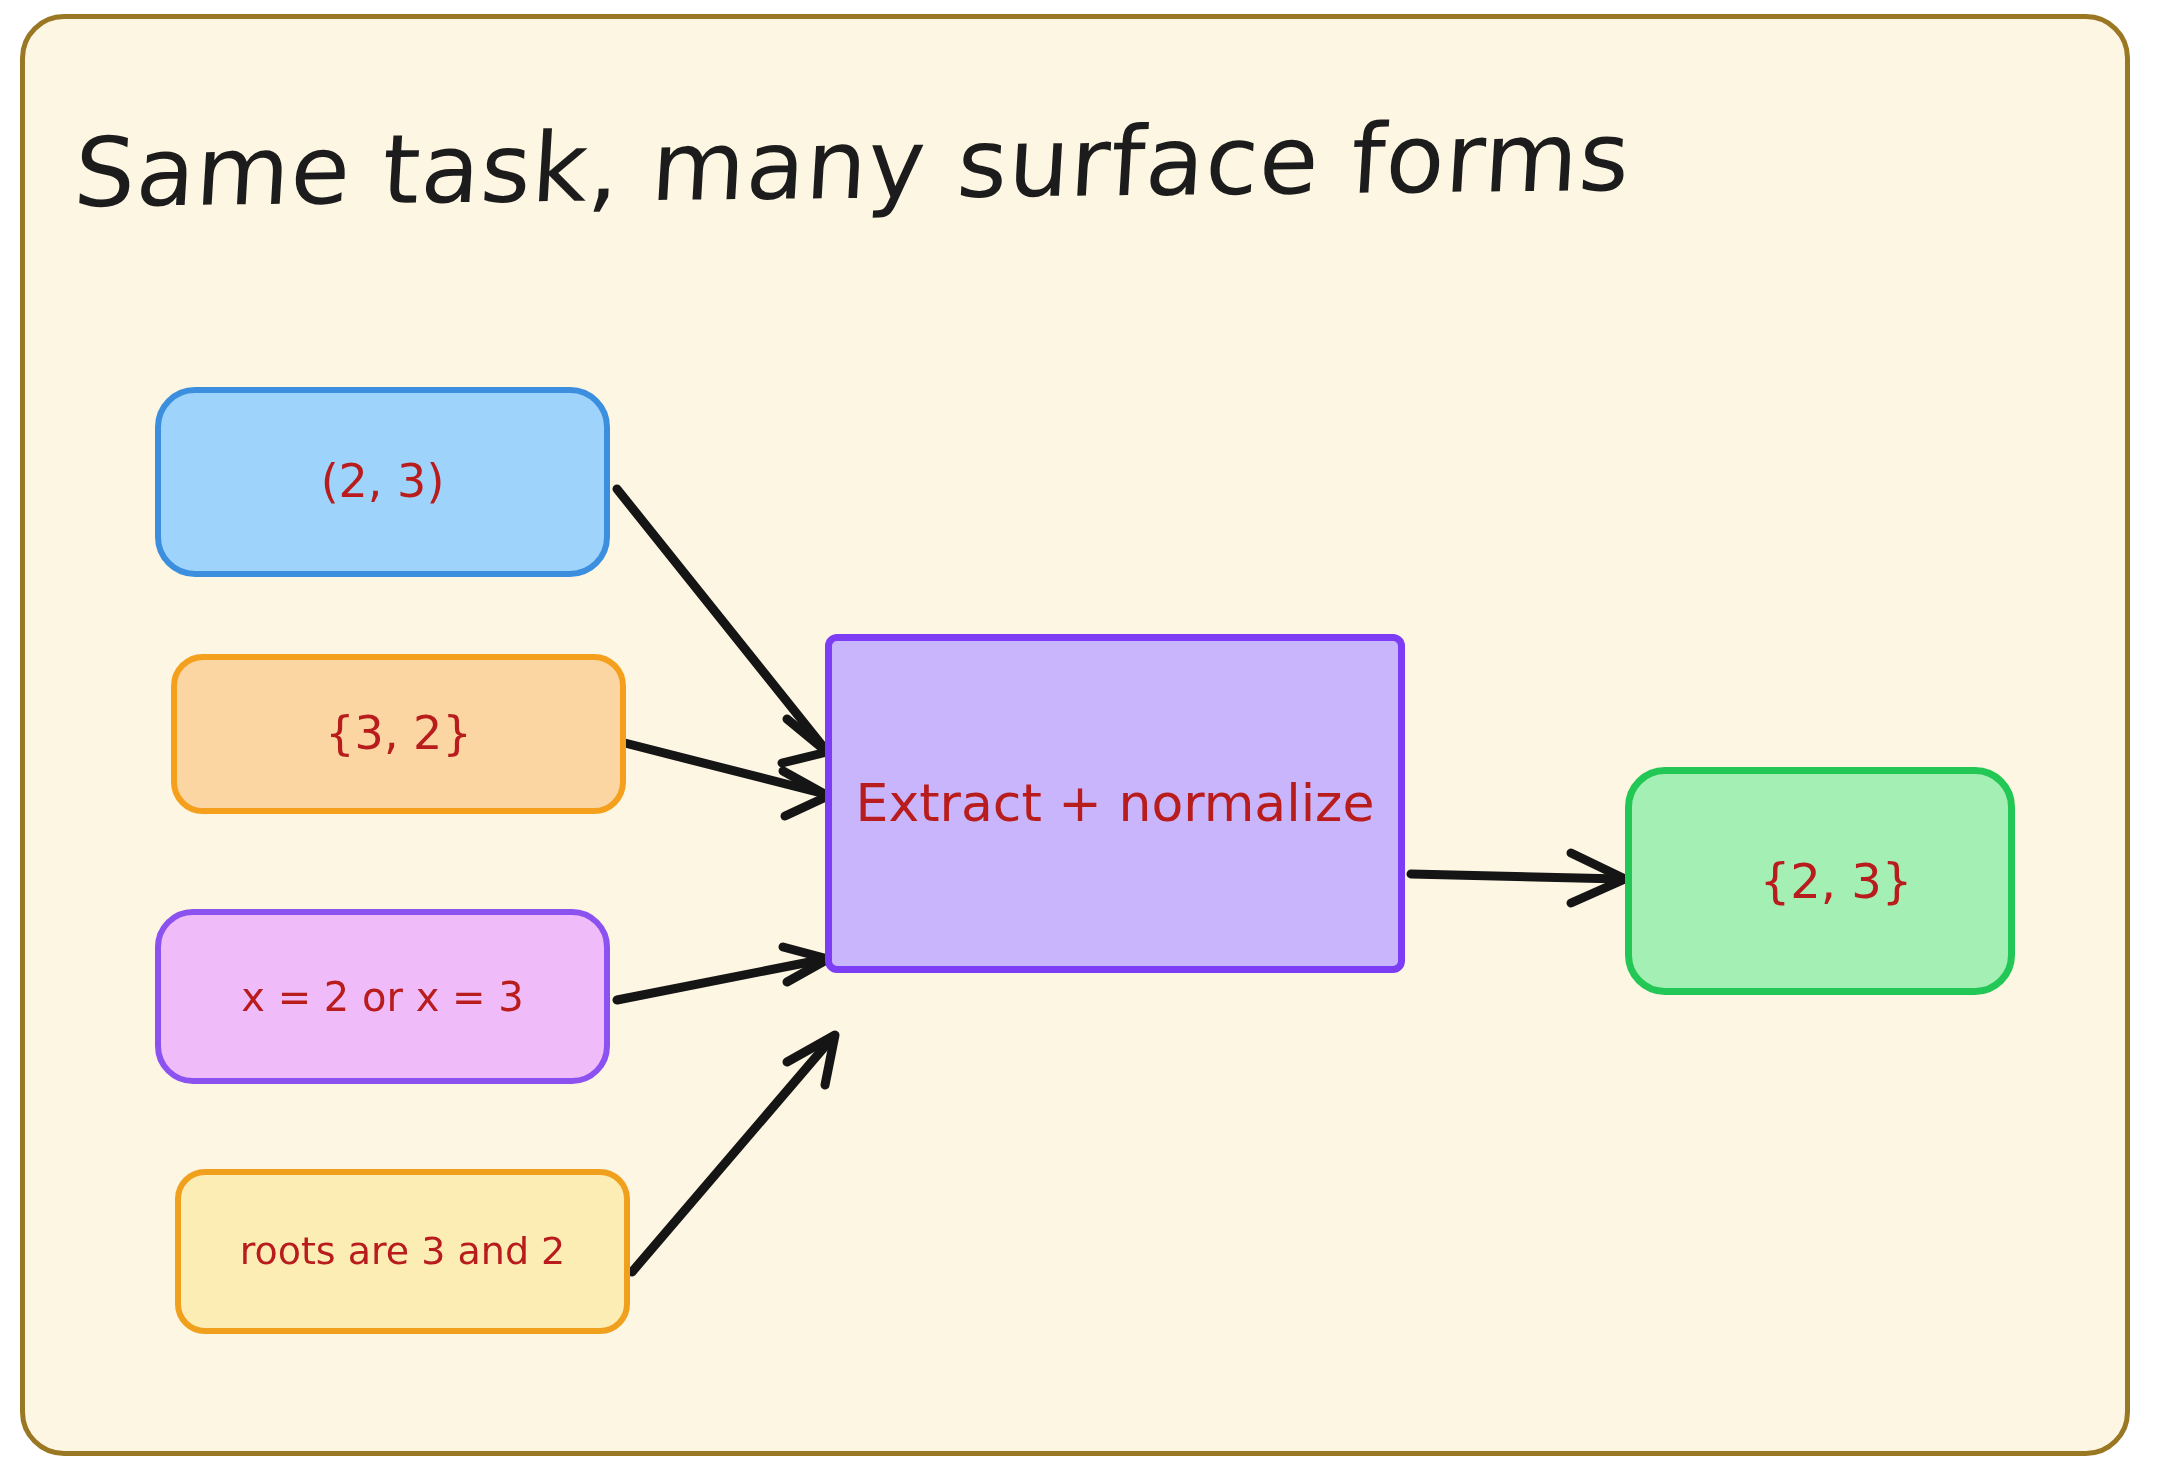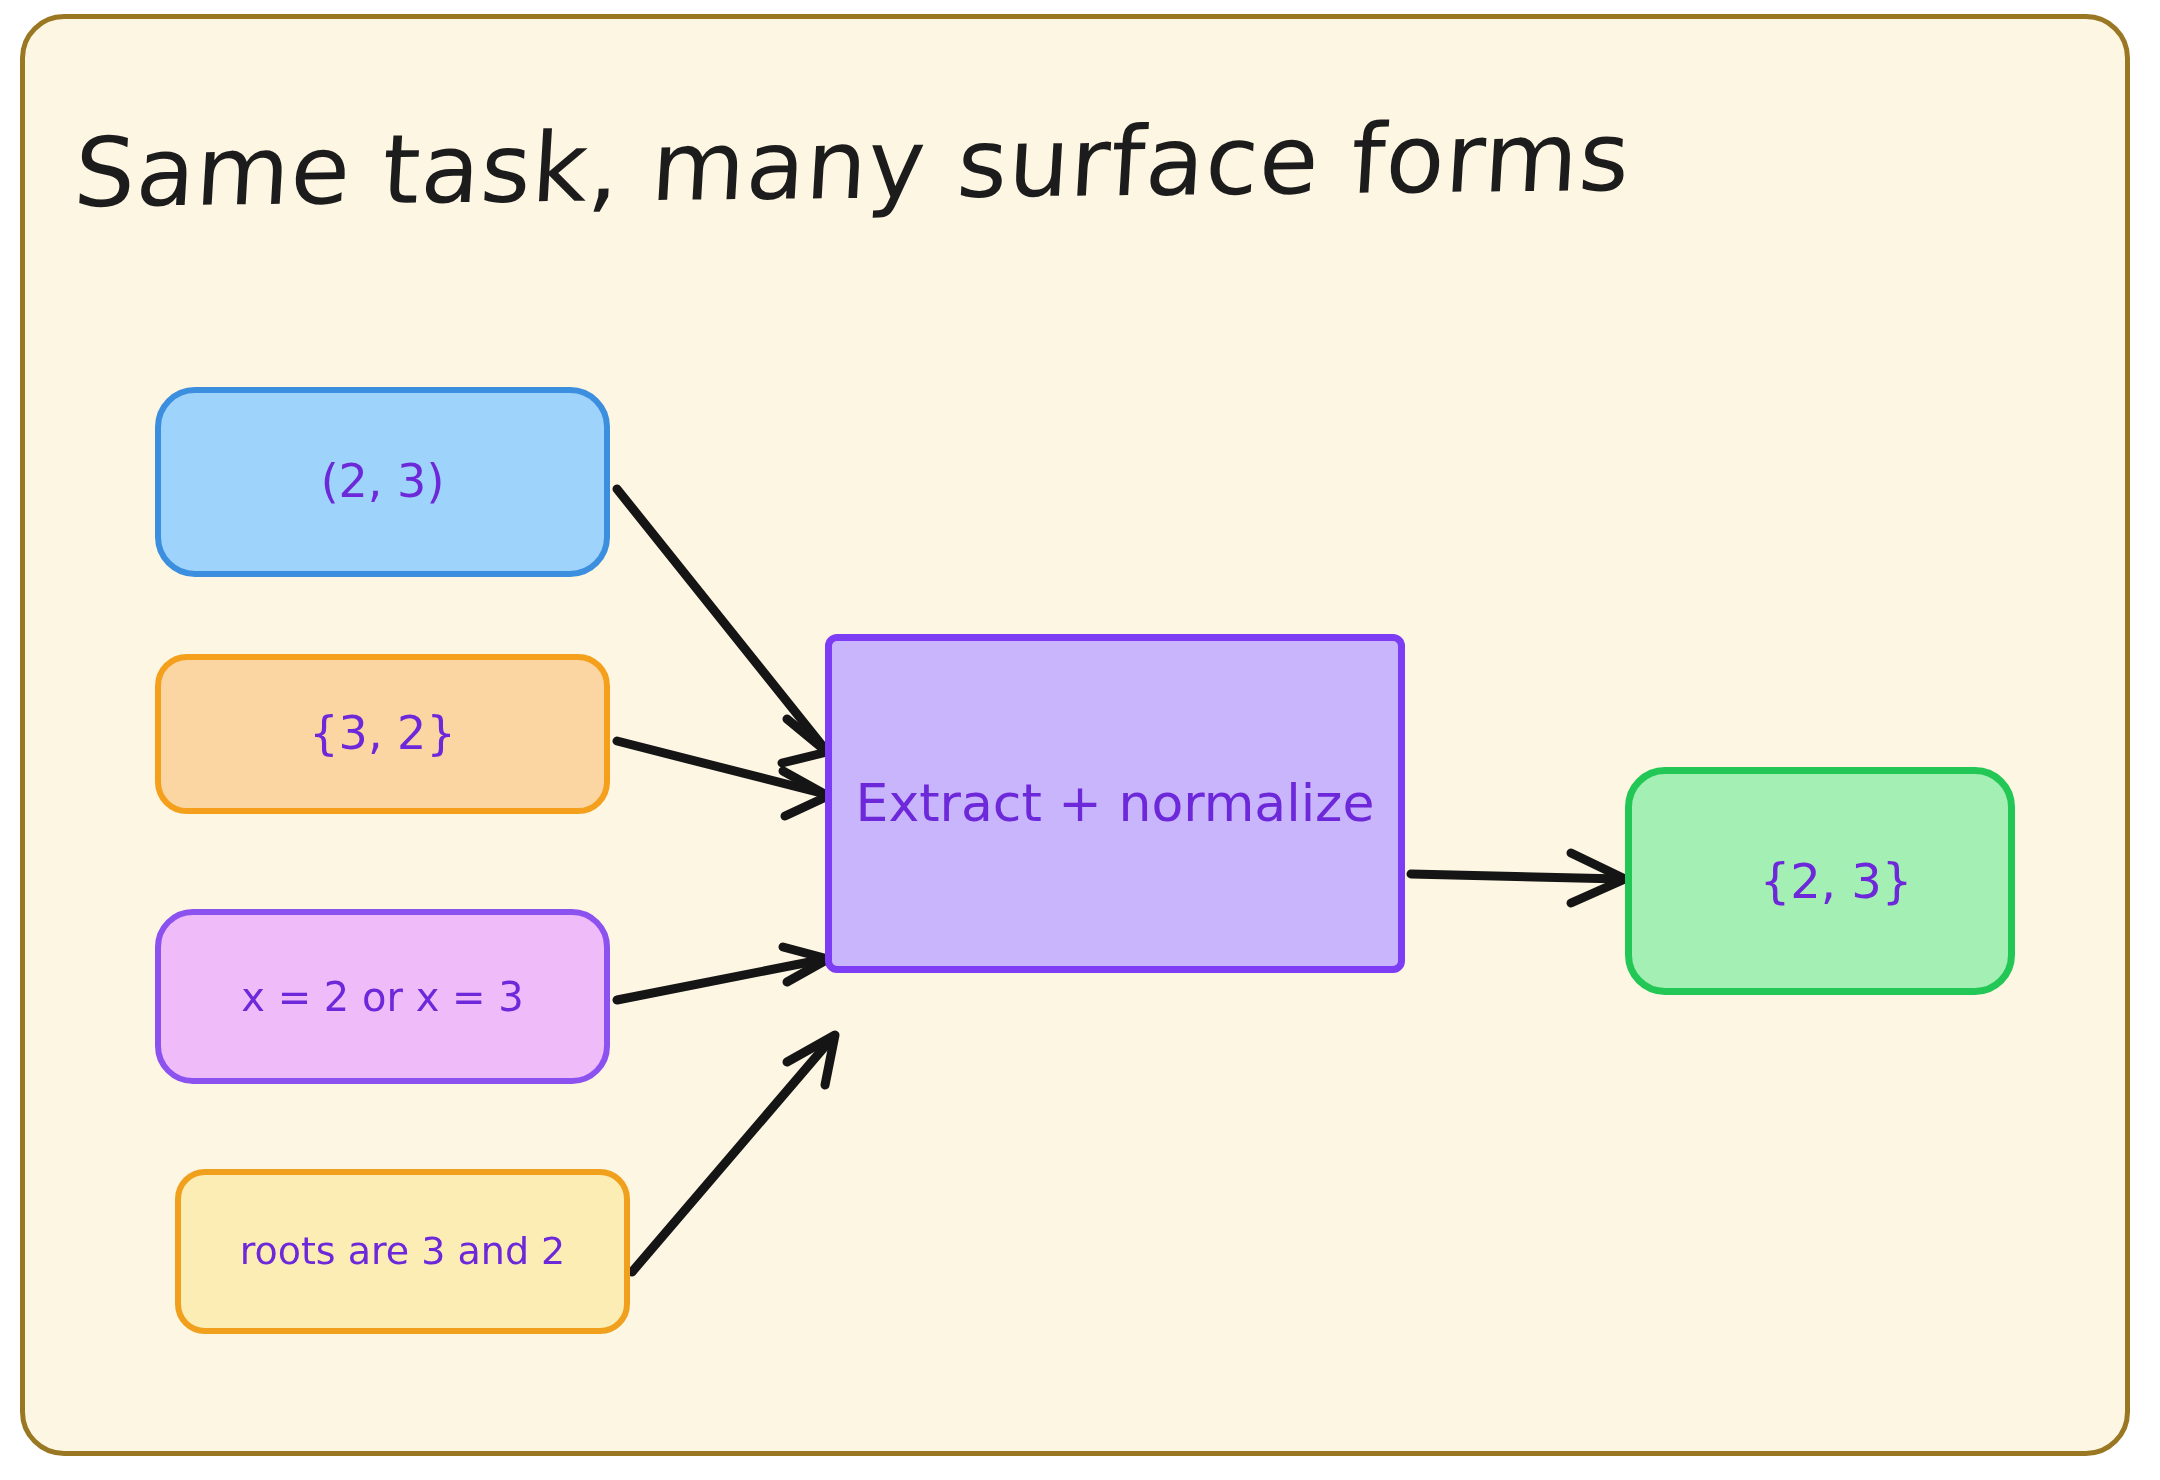--- a/index.html
+++ b/index.html
@@ -40,21 +40,21 @@
   }
 
   
   .node {
     position: absolute;
     box-sizing: border-box;
     display: flex;
     align-items: center;
     justify-content: center;
     text-align: center;
-    color: #6d28d9;
+    color: #b91c1c;
     font-family: "DejaVu Sans", sans-serif;
     line-height: 1.25;
     border-style: solid;
   }
   .node .label { display: block; padding: 0 14px; }
 
   
   #node-tuple {
     left: 130px;  top: 368px;  width: 455px; height: 190px;
     border-width: 6px; border-radius: 40px;
@@ -133,21 +133,21 @@
     <g>
       <line x1="1386" y1="855" x2="1596" y2="860"></line>
       <polyline points="1546,834 1600,860 1546,884"></polyline>
     </g>
   </svg>
 
   <div class="node" id="node-tuple" style="background:#9ed3fb; border-color:#3c8ede;">
     <span class="label">(2, 3)</span>
   </div>
 
-  <div class="node" id="node-set-unordered" style="background:#fbd5a2; border-color:#f4a01c;">
+  <div class="node" id="node-set-unordered" style="background:#fbd5a2; border-color:#f4a01c;margin-left:16px;">
     <span class="label">{3, 2}</span>
   </div>
 
   <div class="node" id="node-equation" style="background:#efbcf9; border-color:#8b52f0;">
     <span class="label">x = 2 or x = 3</span>
   </div>
 
   <div class="node" id="node-prose" style="background:#fcedb4; border-color:#f0a01c;margin-left:20px;">
     <span class="label">roots are 3 and 2</span>
   </div>

